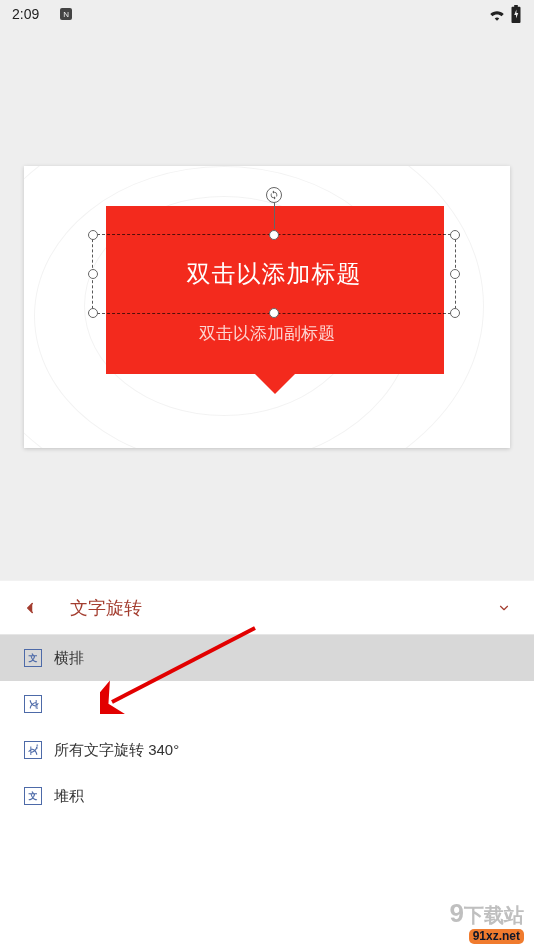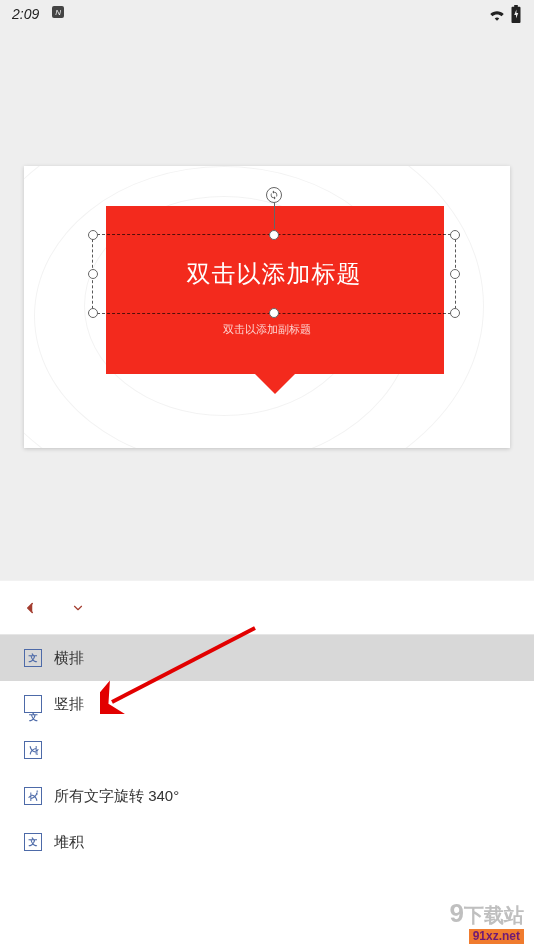--- a/index.html
+++ b/index.html
@@ -15,21 +15,21 @@
     .status-bar {
       height: 28px;
       background: #eeeeee;
       display: flex;
       align-items: center;
       justify-content: space-between;
       padding: 0 12px;
       font-size: 14px;
       color: #222;
     }
-    .status-left { display: flex; gap: 13px; font-style: italic; }
+    .status-left { display: flex; align-items: center; gap: 21px; }
     .status-right { display: flex; align-items: center; gap: 4px; }
     .status-right svg { display: block; }
 
     
     .canvas-area {
       height: 552px;
       padding: 138px 24px 0;
       display: flex;
       align-items: flex-start;
       justify-content: center;
@@ -90,21 +90,21 @@
       color: #fff;
       font-family: "Songti SC", "SimSun", serif;
       font-size: 24px;
       letter-spacing: 1px;
     }
     .subtitle {
       position:absolute;
       left:50%; transform:translateX(-50%);
       top: 156px;
       color: rgba(255,255,255,.8);
-      font-size: 11px;
+      font-size: 17px;
     }
     
     .handle {
       position: absolute;
       width: 10px; height: 10px;
       border: 1px solid #666;
       background: #fff;
       border-radius: 50%;
     }
     .title-handles .h-tl{ left:-5px; top:-5px; }
@@ -217,25 +217,25 @@
       color: #bfbfbf;
       font-size: 20px;
       font-weight: 800;
       letter-spacing: 0px;
       margin-top: 38px;
     }
     .watermark .line1 .n9 { font-size: 26px; }
     .watermark .line2 {
       display:inline-block;
       background: #f07b2e;
-      color: #701a75;
+      color: #0f172a;
       font-size: 12px;
       font-weight: 700;
       padding: 1px 4px;
-      border-radius: 0;
+      border-radius: 5px;
       margin-top: 2px;
     }
   </style>
 </head>
 <body>
 
 <div class="status-bar">
   <div class="status-left">
     <span>2:09</span>
     <span style="display:inline-flex;width:12px;height:12px;background:#444;color:#eee;font-size:8px;align-items:center;justify-content:center;border-radius:2px;">N</span>
@@ -283,34 +283,31 @@
   </div>
 </div>
 
 <div class="panel">
   <div class="panel-header">
     <div class="back-btn">
       <svg width="18" height="18" viewBox="0 0 24 24">
           <path fill="currentColor" d="M15 6l-6 6 6 6" stroke="currentColor" stroke-width="2" stroke-linecap="round" stroke-linejoin="round"></path>
         </svg>
     </div>
+    <div class="panel-title">文字旋转</div>
     <div class="more-btn">
       <svg width="14" height="14" viewBox="0 0 24 24">
           <path d="M6 9l6 6 6-6" stroke="currentColor" stroke-width="2" fill="none" stroke-linecap="round" stroke-linejoin="round"></path>
         </svg>
     </div>
   </div>
   <div class="options">
     <div class="option selected">
       <span class="opt-icon">文</span>
       <span>横排</span>
-    </div>
-    <div class="option">
-      <span class="opt-icon" style="writing-mode:vertical-rl;">文</span>
-      <span>竖排</span>
     </div>
     <div class="option">
       <span class="opt-icon">
           <span style="transform:rotate(90deg);display:inline-block;">文</span>
           <span class="arrow-down">↓</span>
         </span>
     </div>
     <div class="option">
       <span class="opt-icon">
           <span style="transform:rotate(-90deg);display:inline-block;">文</span>

